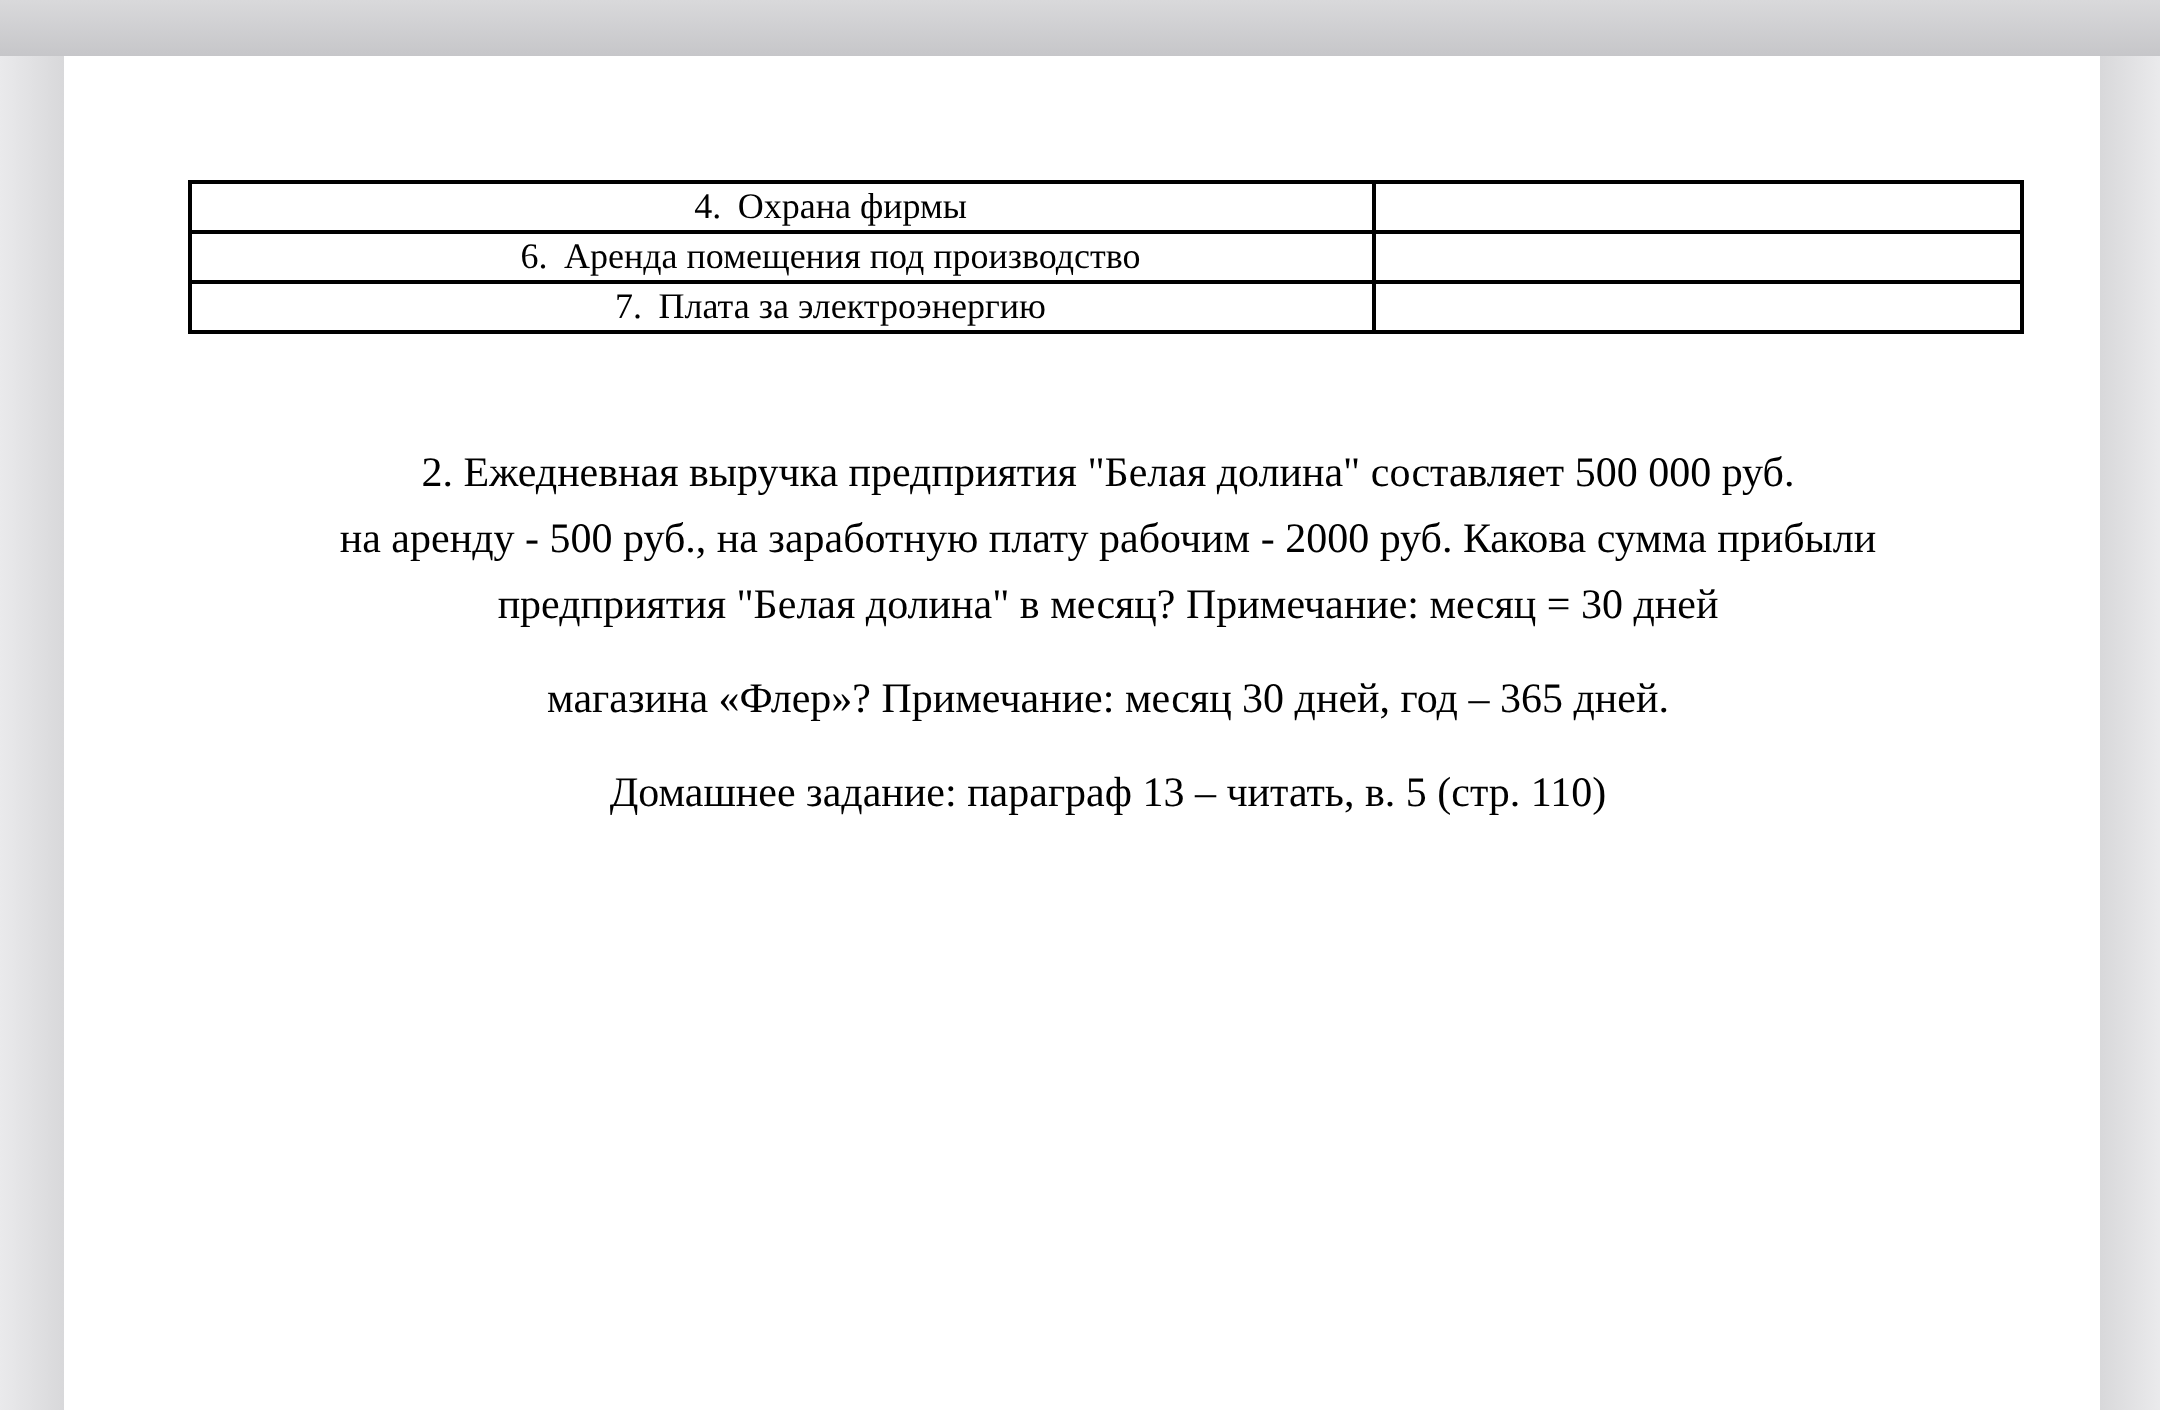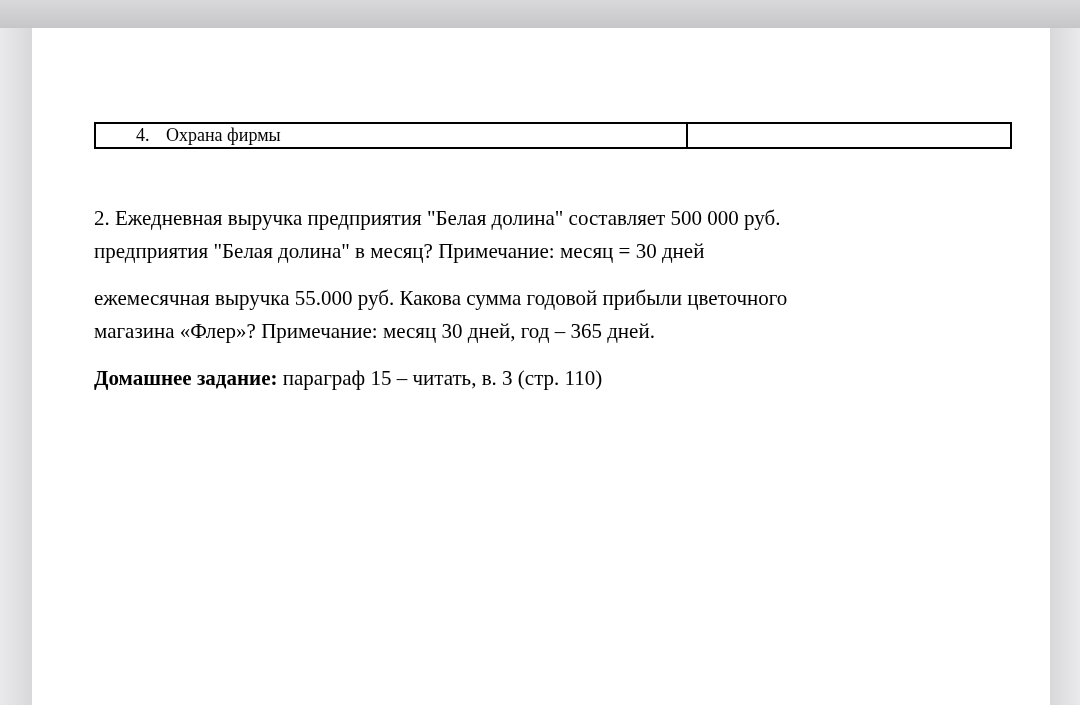--- a/index.html
+++ b/index.html
@@ -34,21 +34,22 @@
     background: linear-gradient(270deg, #eaeaec 0%, #d8d8da 100%);
   }
   .page {
     position: absolute;
     left: 32px;
     top: 28px;
     width: 1018px;
     height: 677px;
     background: #ffffff;
     box-sizing: border-box;
-    padding: 94px 38px 0 62px;
+    padding: 62px 38px 0 62px;
+    text-align: center;
   }
   table.expenses {
     border-collapse: collapse;
     width: 918px;
     table-layout: fixed;
   }
   table.expenses td {
     border: 2px solid #000;
     height: 23px;
     font-size: 18px;
@@ -71,49 +72,57 @@
   }
   .para {
     width: 920px;
     font-size: 21px;
     line-height: 33px;
     margin: 0;
   }
   .para-2 { margin-top: 53px; }
   .para-3 { margin-top: 14px; }
   .homework { margin-top: 14px; white-space: nowrap; }
-  .hw-label { font-weight: bold; }
+  .hw-label { font-weight: normal; }
   .line { white-space: nowrap; }
 </style>
 </head>
 <body>
 
 <div class="top-band"></div>
 <div class="side-shade-left"></div>
 <div class="side-shade-right"></div>
 
 <div class="page">
 
   <table class="expenses">
     <tbody>
       <tr>
         <td class="item-cell"><span class="row-num">4.</span><span>Охрана фирмы</span></td>
         <td class="value-cell"></td>
       </tr>
+      <tr>
+        <td class="item-cell"><span class="row-num">6.</span><span>Аренда помещения под производство</span></td>
+        <td class="value-cell"></td>
+      </tr>
+      <tr>
+        <td class="item-cell"><span class="row-num">7.</span><span>Плата за электроэнергию</span></td>
+        <td class="value-cell"></td>
+      </tr>
     </tbody>
   </table>
 
   <div class="para para-2">
     <div class="line">2. Ежедневная выручка предприятия "Белая долина" составляет 500 000 руб.</div>
+    <div class="line">на аренду - 500 руб., на заработную плату рабочим - 2000 руб. Какова сумма прибыли</div>
     <div class="line">предприятия "Белая долина" в месяц? Примечание: месяц = 30 дней</div>
   </div>
 
   <div class="para para-3">
-    <div class="line">ежемесячная выручка 55.000 руб. Какова сумма годовой прибыли цветочного</div>
     <div class="line">магазина «Флер»? Примечание: месяц 30 дней, год – 365 дней.</div>
   </div>
 
   <div class="para homework">
     <span class="hw-label">Домашнее задание:</span>
-    <span>параграф 15 – читать, в. 3 (стр. 110)</span>
+    <span>параграф 13 – читать, в. 5 (стр. 110)</span>
   </div>
 
 </div>
 
 </body></html>

